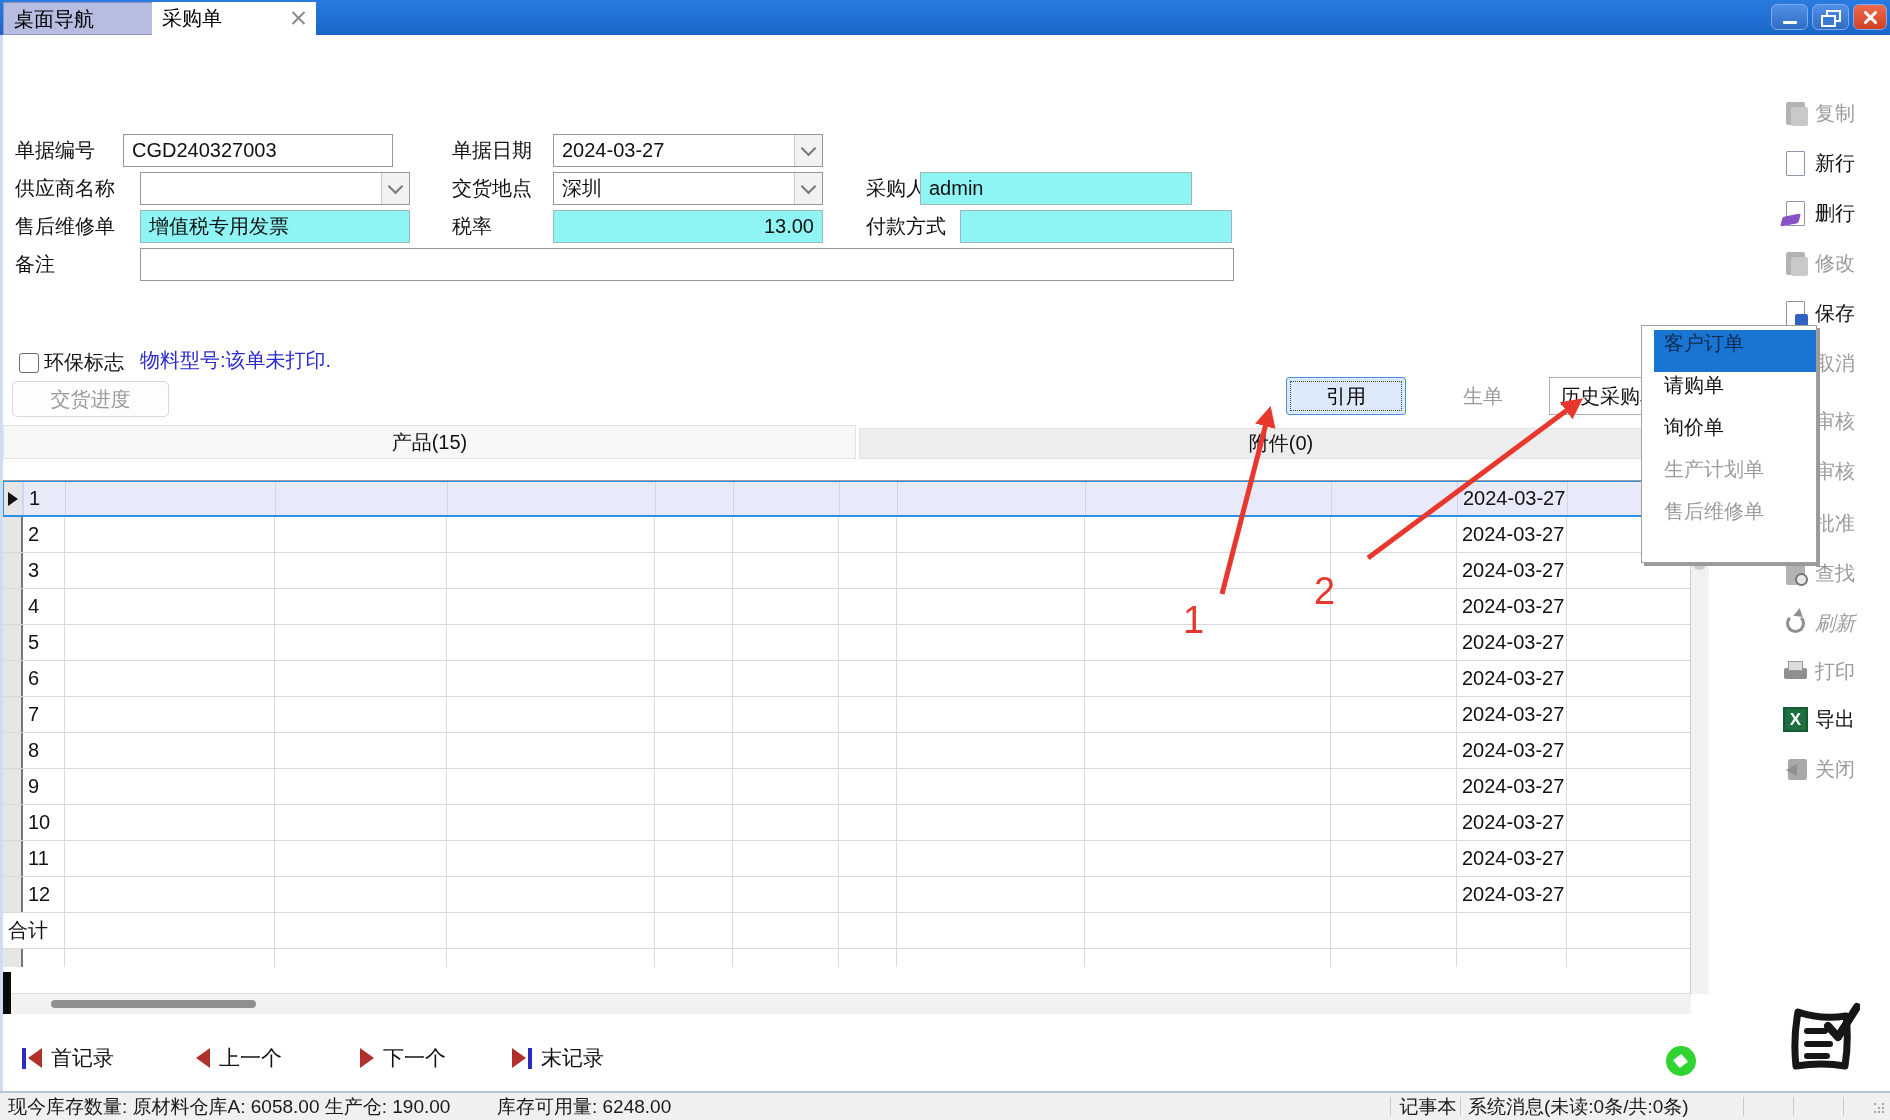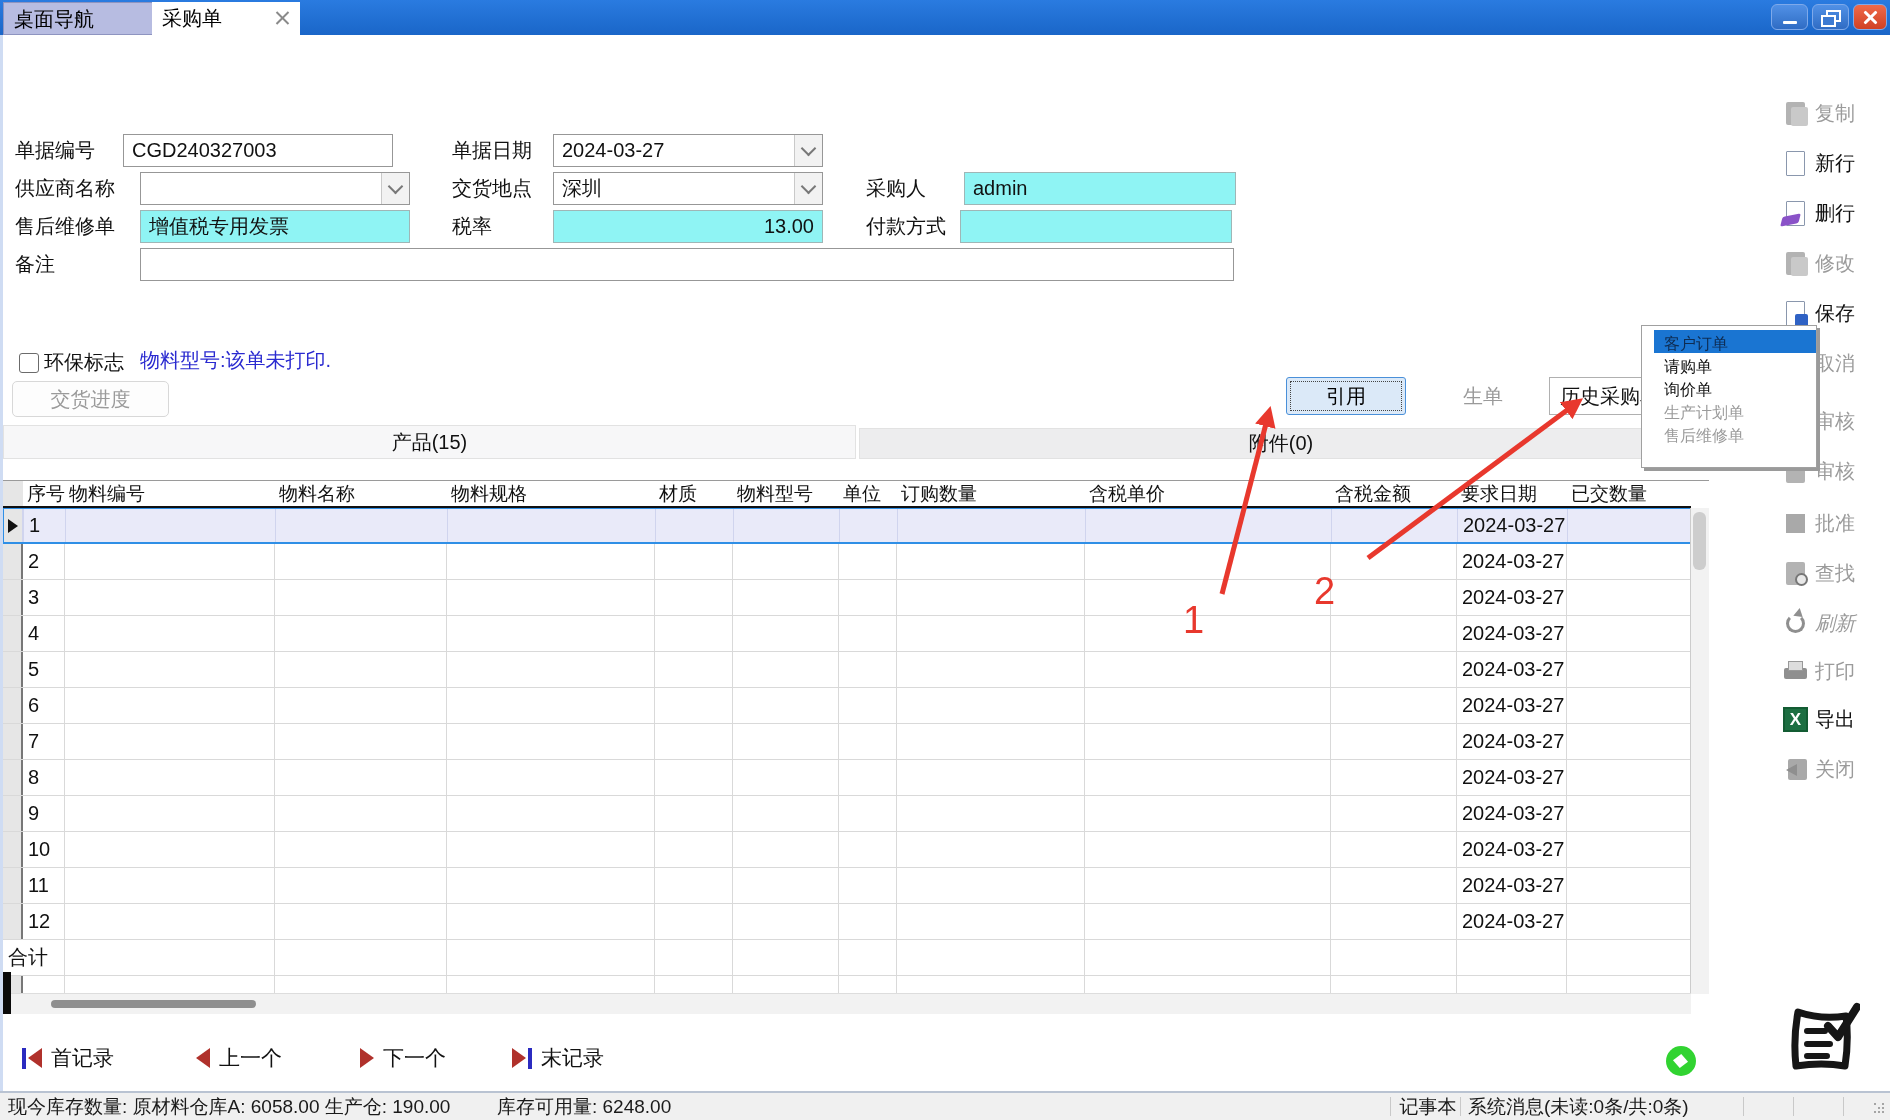--- a/index.html
+++ b/index.html
@@ -4,21 +4,21 @@
 <style>
   html,body{margin:0;padding:0}
   body{width:1890px;height:1120px;position:relative;overflow:hidden;background:#fff;
        font-family:"Liberation Sans","DejaVu Sans",sans-serif;color:#111}
   
   .titlebar{position:absolute;left:0;top:0;width:1890px;height:35px;
             background:linear-gradient(#2a7be0,#1a66c8);z-index:70}
   .tab{position:absolute;top:2px;height:33px;box-sizing:border-box;font-size:20px;line-height:33px;
        padding-left:10px;white-space:nowrap;overflow:hidden}
   .tab-desktop{left:3px;width:171px;background:#b7bce1;color:#000;border:1px solid #8e94c0}
-  .tab-active{left:152px;width:148px;background:#fff;color:#000}
+  .tab-active{left:152px;width:164px;background:#fff;color:#000}
   .tab-close{position:absolute;right:10px;top:9px;width:15px;height:15px;cursor:pointer}
   .tab-close::before,.tab-close::after{content:"";position:absolute;left:-1px;top:6px;width:17px;height:2px;background:#8a8a8a}
   .tab-close::before{transform:rotate(45deg)}.tab-close::after{transform:rotate(-45deg)}
   .winbtn{position:absolute;top:4px;height:26px;border-radius:6px;border:1px solid #7ea9ea;box-sizing:border-box}
   .wb-min{left:1771px;width:37px;background:linear-gradient(#5191e6,#2f6cc4)}
   .wb-min::after{content:"";position:absolute;left:11px;bottom:5px;width:14px;height:3px;background:#fff;border-radius:1px}
   .wb-restore{left:1812px;width:37px;background:linear-gradient(#5191e6,#2f6cc4)}
   .wb-restore::before{content:"";position:absolute;left:13px;top:5px;width:11px;height:8px;border:2px solid #fff}
   .wb-restore::after{content:"";position:absolute;left:8px;top:10px;width:11px;height:8px;border:2px solid #fff;background:#3c7ad2}
   .wb-close{left:1853px;width:34px;background:linear-gradient(#ef6a4a,#d04124)}
@@ -81,21 +81,21 @@
   .refresh-icon::after{content:"";position:absolute;right:1px;top:1px;border:5px solid transparent;border-left:8px solid #8f8f8f;transform:rotate(40deg)}
   .print-icon::before{content:"";position:absolute;left:2px;right:2px;top:10px;height:11px;background:#8f8f8f;border-radius:2px}
   .print-icon::after{content:"";position:absolute;left:6px;right:6px;top:3px;height:8px;background:#ddd;border:1px solid #999}
   .export-icon::before{content:"";position:absolute;inset:1px;background:#1d6f42;border:2px solid #135c33;box-sizing:border-box}
   .export-icon::after{content:"X";position:absolute;inset:0;color:#fff;font-size:17px;font-weight:bold;text-align:center;line-height:27px}
   .close-icon::before{content:"";position:absolute;inset:3px 2px 3px 6px;background:#a9a9a9;border-radius:2px}
   .close-icon::after{content:"";position:absolute;left:-2px;top:8px;border:6px solid transparent;border-right:11px solid #8f8f8f}
   
   .cmenu{position:absolute;left:1641px;top:325px;width:176px;box-sizing:border-box;background:#fff;border:1px solid #a0a0a0;
          box-shadow:3px 3px 0 #9a9a9a;z-index:40;padding:4px 0 22px 0}
-  .menu-item{height:23px;line-height:27px;font-size:16px;padding-left:22px;white-space:nowrap;color:#111}
+  .menu-item{height:42px;line-height:27px;font-size:20px;padding-left:22px;white-space:nowrap;color:#111}
   .menu-item.m-sel{background:#1a75d2;color:#0e2c52;margin-left:12px;padding-left:10px}
   .menu-item.m-dis{color:#9b9b9b}
   
   .nav-item{position:absolute;top:1043px;display:flex;gap:9px;align-items:center;font-size:21px;color:#111;height:30px;z-index:6}
   .tri-l{width:0;height:0;border-top:10px solid transparent;border-bottom:10px solid transparent;border-right:14px solid #b0312b}
   .tri-r{width:0;height:0;border-top:10px solid transparent;border-bottom:10px solid transparent;border-left:14px solid #b0312b}
   .vbar{width:4px;height:21px;background:#2b2bc0}
   .navicon{display:flex;gap:2px;align-items:center}
   .green-dot{position:absolute;left:1666px;top:1046px;width:30px;height:30px;border-radius:50%;background:#31d331;z-index:6}
   .green-dot::after{content:"";position:absolute;left:7px;top:8px;width:15px;height:14px;background:#fff;
@@ -151,21 +151,21 @@
       <i class="chev"></i>
     </span>
 </div>
 <div class="finput dropdown" style="left:553px;top:172px;width:270px">
   <span class="dd-value">深圳</span>
   <span class="dd-btn">
       <i class="chev"></i>
     </span>
 </div>
 <input class="finput cyan right" style="left: 553px; top: 210px; width: 270px;" value="13.00">
-<input class="finput cyan" style="left: 964px; top: 172px; width: 272px;" value="admin">
+<input class="finput cyan" style="left: 920px; top: 172px; width: 272px;" value="admin">
 <input class="finput cyan" style="left: 960px; top: 210px; width: 272px;" value="">
 
 <span class="cb"></span>
 <div class="flabel" style="left:44px;top:346px">环保标志</div>
 <div class="flabel printinfo" style="left:140px;top:344px">物料型号:该单未打印.</div>
 
 <div class="btn btn-progress">交货进度</div>
 <div class="btn btn-ref">引用</div>
 <div class="btn btn-gen">生单</div>
 <div class="btn btn-hist">历史采购单价</div>
@@ -174,35 +174,20 @@
 <div class="subtab subtab-attach">附件(0)</div>
 
 <div class="dtable" id="dtable">
   <div class="vscroll">
       <div class="vthumb"></div>
     </div>
   <div class="hscroll">
       <div class="hthumb"></div>
     </div>
   <div class="blackbar"></div>
-<div class="trow thead">
-      <div class="tc gutter" style="width: 20px;"></div>
-      <div class="tc" style="width: 42px;">序号</div>
-      <div class="tc" style="width: 210px;">物料编号</div>
-      <div class="tc" style="width: 172px;">物料名称</div>
-      <div class="tc" style="width: 208px;">物料规格</div>
-      <div class="tc" style="width: 78px;">材质</div>
-      <div class="tc" style="width: 106px;">物料型号</div>
-      <div class="tc" style="width: 58px;">单位</div>
-      <div class="tc" style="width: 188px;">订购数量</div>
-      <div class="tc" style="width: 246px;">含税单价</div>
-      <div class="tc" style="width: 126px;">含税金额</div>
-      <div class="tc" style="width: 110px;">要求日期</div>
-      <div class="tc" style="width: 124px;">已交数量</div>
-    </div>
     <div class="trow sel">
       <div class="tc gutter" style="width: 20px;">
         <div class="rowptr"></div>
       </div>
       <div class="tc" style="width: 42px;">1</div>
       <div class="tc" style="width: 210px;"></div>
       <div class="tc" style="width: 172px;"></div>
       <div class="tc" style="width: 208px;"></div>
       <div class="tc" style="width: 78px;"></div>
       <div class="tc" style="width: 106px;"></div>

